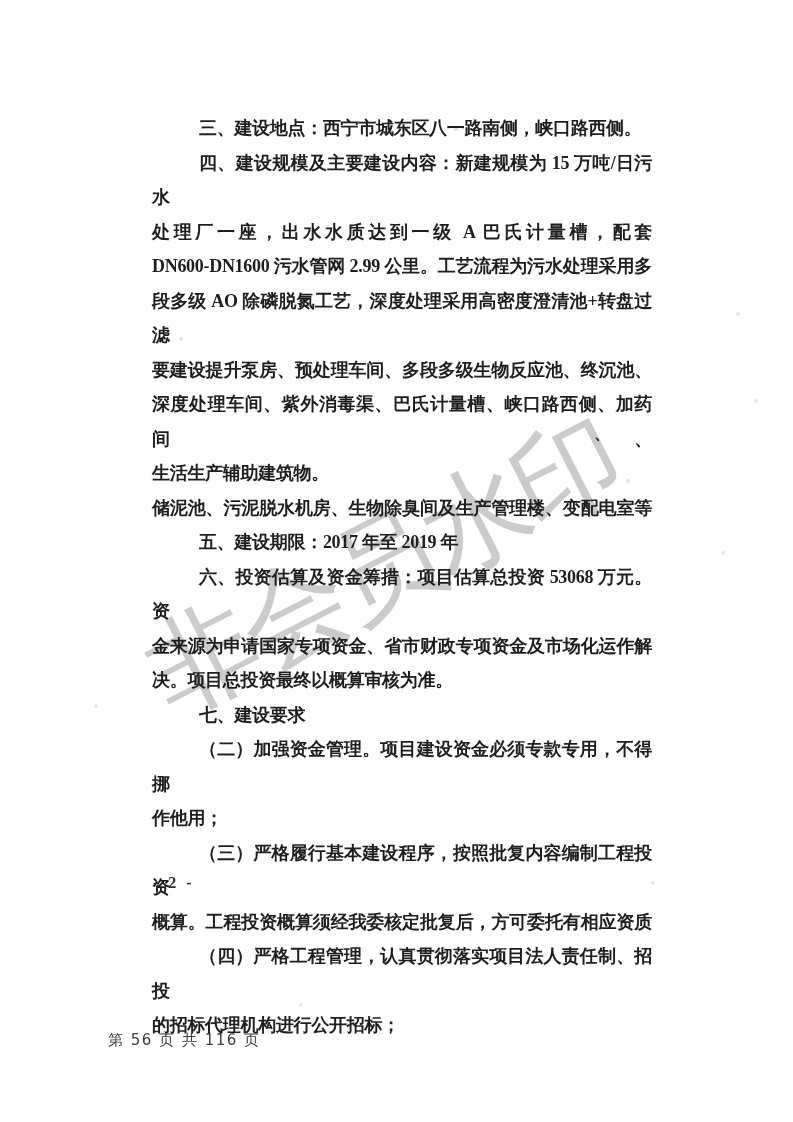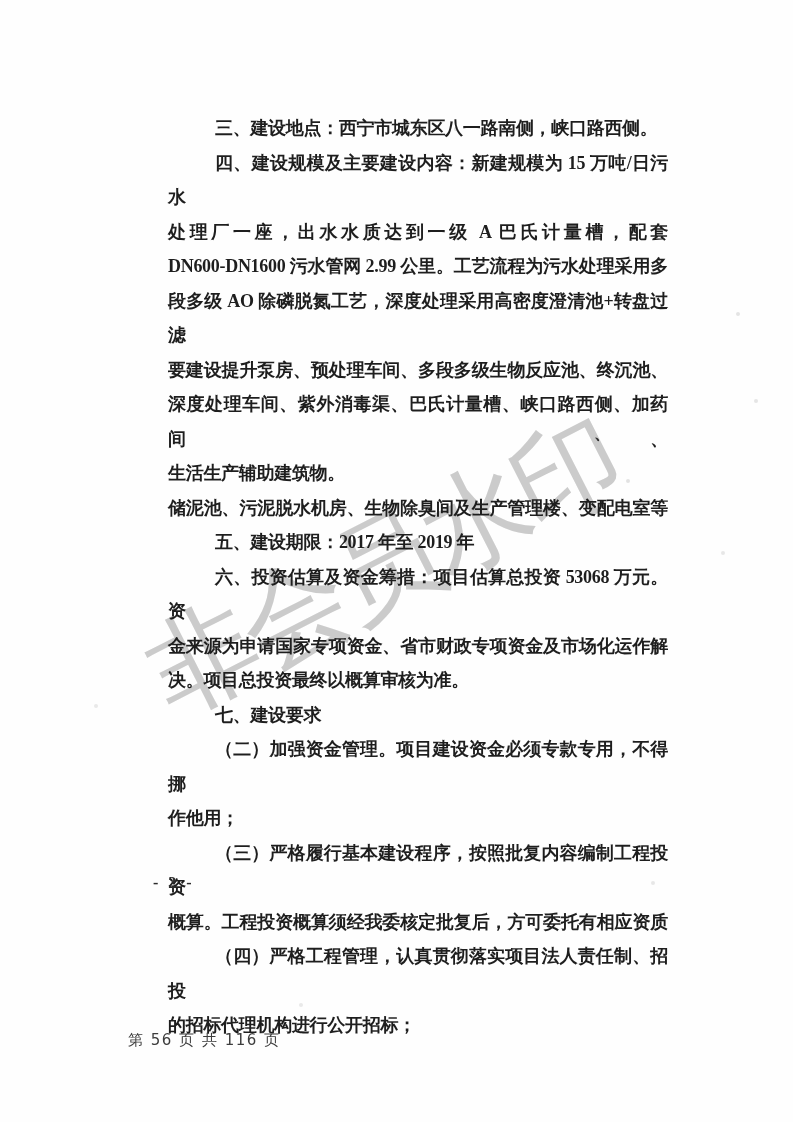--- a/index.html
+++ b/index.html
@@ -13,40 +13,40 @@
   .watermark {
     position: absolute; left: 150px; top: 605px;
     font-size: 108px; line-height: 1; letter-spacing: -6px;
     color: #c3c3c3; opacity: 0.85; white-space: nowrap;
     transform: rotate(-27deg); transform-origin: 54px 54px;
     font-family: "Liberation Serif", "DejaVu Serif", serif;
     z-index: 1; user-select: none;
   }
   
   .doc {
-    position: absolute; left: 168px; top: 111px; width: 500px;
+    position: absolute; left: 152px; top: 111px; width: 500px;
     font-size: 18px; line-height: 34.5px; letter-spacing: -0.3px;
     color: #1e1e1e; font-weight: 700; z-index: 2;
   }
   .line { white-space: nowrap; }
   .line.indent { text-indent: 47px; }
   .line.fill { white-space: normal; text-align: justify; text-align-last: justify; }
   
   .stray {
     position: absolute; left: 594px; top: 424px; font-size: 16px;
     color: #2a2a2a; font-weight: 700; z-index: 2;
   }
   
   .scan-pagenum {
     position: absolute; left: 153px; top: 874px;
     font-size: 16px; letter-spacing: 3px; color: #2c2c2c; font-weight: 700; z-index: 2;
   }
   
   .viewer-footer {
-    position: absolute; left: 128px; top: 1031px;
+    position: absolute; left: 108px; top: 1031px;
     font-size: 15px; letter-spacing: 1.5px; color: #3d3d3d;
     font-family: "DejaVu Sans", "Liberation Sans", sans-serif; z-index: 2;
   }
   
   .noise {
     position: absolute; left: 0; top: 0; width: 2px; height: 2px;
     background: transparent; border-radius: 50%; z-index: 0;
     box-shadow:
       455px 128px 0 1px rgba(80,80,80,0.18),
       737px 313px 0 1px rgba(80,80,80,0.15),

